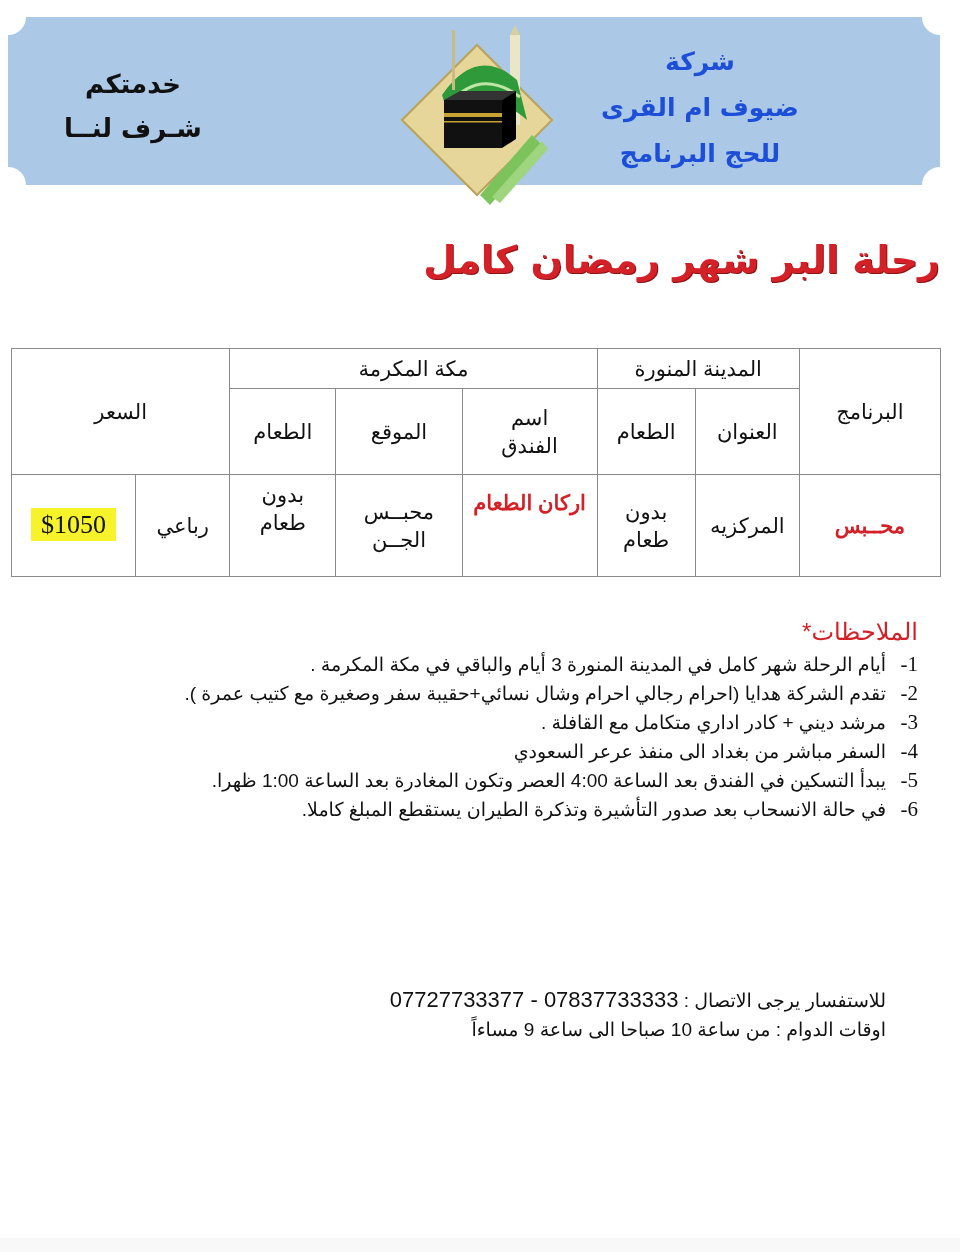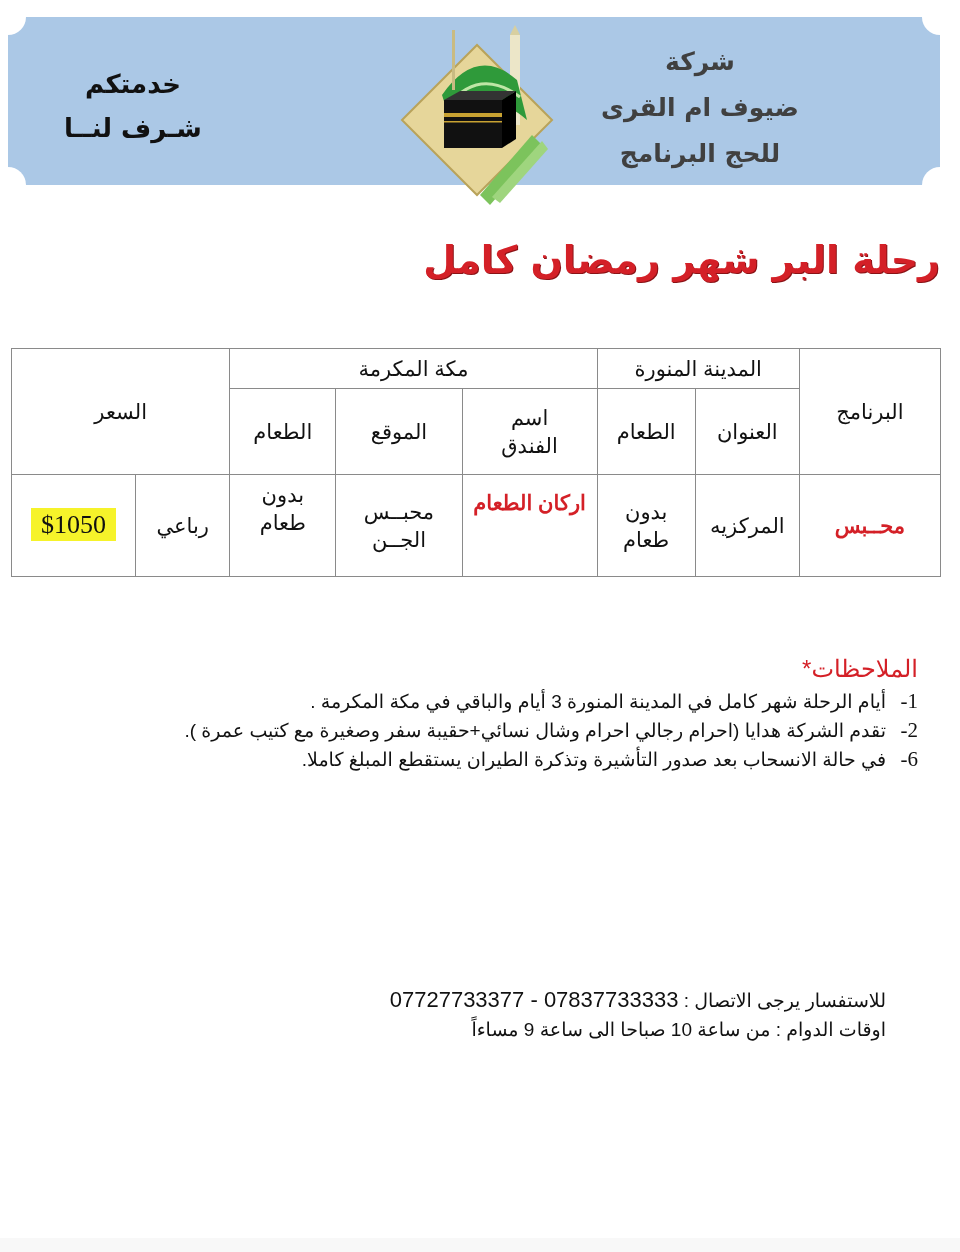--- a/index.html
+++ b/index.html
@@ -15,21 +15,21 @@
     }
     .banner .notch {
       position: absolute; width: 36px; height: 36px; border-radius: 50%; background: #fff;
     }
     .notch.tl { left: -18px; top: -18px; }
     .notch.bl { left: -18px; bottom: -18px; }
     .notch.tr { right: -18px; top: -18px; }
     .notch.br { right: -18px; bottom: -18px; }
     .company {
       position: absolute; right: 120px; top: 22px; width: 240px;
-      text-align: center; direction: rtl; color: #404040;
+      text-align: center; direction: rtl; color: #1d4ed8;
       font-family: "DejaVu Sans", sans-serif; font-weight: bold;
       font-size: 25px; line-height: 46px;
     }
     .slogan {
       position: absolute; left: 40px; top: 45px; width: 170px;
       text-align: center; direction: rtl; color: #111;
       font-weight: bold; font-size: 26px; line-height: 44px;
     }
     .logo { position: absolute; left: 384px; top: 8px; width: 170px; height: 180px; }
 
@@ -46,21 +46,21 @@
     }
     table.prog td {
       border: 1.5px solid #8a8a8a; text-align: center; vertical-align: middle;
       padding: 2px 6px; line-height: 28px;
     }
     .red { color: #d42027; font-weight: bold; }
     .price-hl { background: #f6f32a; padding: 2px 10px; font-family: "Liberation Serif", serif; font-size: 26px; }
 
     .notes {
       position: absolute; right: 42px; top: 618px; width: 800px;
-      direction: rtl; font-family: "Liberation Sans", sans-serif; margin-top: 37px;
+      direction: rtl; font-family: "Liberation Sans", sans-serif;
     }
     .notes-title { color: #d42027; font-size: 24px; margin-bottom: 4px; }
     .notes ol { list-style: none; margin: 0; padding: 0; }
     .notes li { font-size: 19px; line-height: 29px; white-space: nowrap; }
     .notes li .num { display: inline-block; width: 32px; font-family: "Liberation Serif", serif; font-size: 21px; }
 
     .contact {
       position: absolute; right: 74px; top: 985px; width: 700px;
       direction: rtl; font-family: "Liberation Sans", sans-serif; font-size: 19px; line-height: 29px;
     }
@@ -156,20 +156,23 @@
     </td>
   </tr>
 </tbody>
   </table>
 
 <div class="notes">
   <div class="notes-title">الملاحظات*</div>
   <ol>
     <li><span class="num">1-</span><span>أيام الرحلة  شهر كامل في المدينة المنورة  3 أيام والباقي في مكة المكرمة .</span></li>
     <li><span class="num">2-</span><span>تقدم الشركة هدايا (احرام رجالي احرام وشال نسائي+حقيبة سفر وصغيرة مع كتيب عمرة ).</span></li>
+    <li><span class="num">3-</span><span>مرشد ديني + كادر اداري متكامل مع القافلة .</span></li>
+    <li><span class="num">4-</span><span>السفر مباشر من بغداد الى منفذ عرعر السعودي</span></li>
+    <li><span class="num">5-</span><span>يبدأ التسكين في الفندق بعد الساعة 4:00 العصر وتكون المغادرة بعد الساعة 1:00 ظهرا.</span></li>
     <li><span class="num">6-</span><span>في حالة الانسحاب بعد صدور التأشيرة وتذكرة الطيران يستقطع المبلغ كاملا.</span></li>
   </ol>
 </div>
 
 <div class="contact">
   <div>
     <span>للاستفسار يرجى الاتصال :</span>
     <span class="phones">07837733333  -  07727733377</span>
   </div>
   <div>اوقات الدوام : من ساعة 10 صباحا الى ساعة 9 مساءاً</div>

